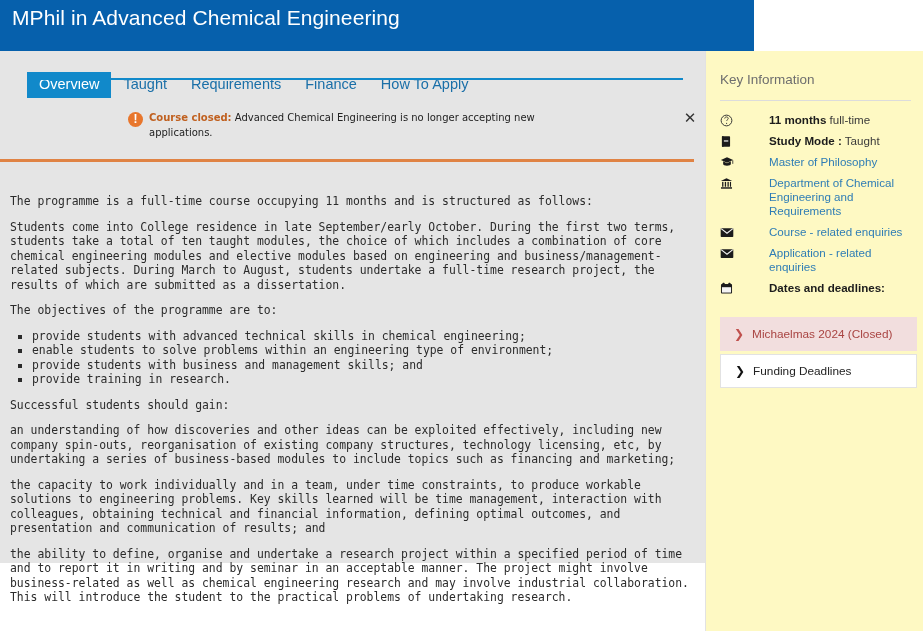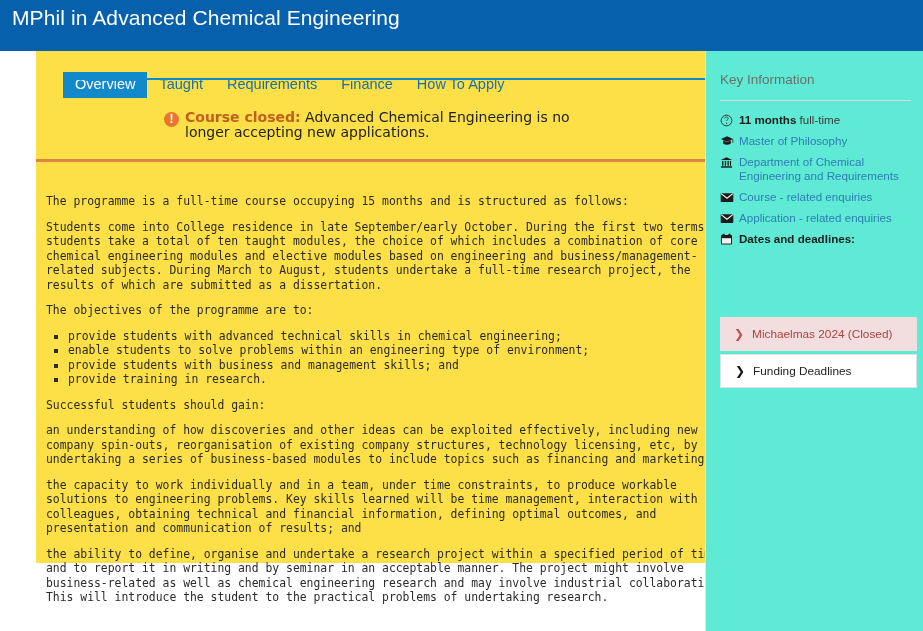--- a/index.html
+++ b/index.html
@@ -18,21 +18,21 @@
   #page {
     position: relative;
     width: 923px;
     height: 631px;
   }
 
   
   .header {
     position: absolute;
     left: 0; top: 0;
-    width: 923px;
+    width: 754px;
     height: 51px;
     background: #0660ac;
     box-sizing: border-box;
   }
   .header-title {
     position: absolute;
     left: 12px;
     top: 6px;
     font-family: "Liberation Sans", sans-serif;
     font-size: 21px;
@@ -42,23 +42,22 @@
     white-space: nowrap;
   }
 
   
   .main-col {
     position: absolute;
     left: 0;
     top: 51px;
     width: 705px;
     height: 512px;
-    background: #fde047;
+    background: #e5e5e5;
     box-sizing: border-box;
-    margin-left: 36px;
   }
 
   
   .tabbar {
     position: absolute;
     left: 0;
     top: 20px;
     width: 705px;
     height: 29px;
   }
@@ -116,21 +115,21 @@
     font-weight: bold;
     line-height: 15px;
     text-align: center;
   }
   .alert-text {
     position: absolute;
     left: 122px;
     top: 3px;
     width: 420px;
     font-family: "DejaVu Sans", sans-serif;
-    font-size: 14px;
+    font-size: 10px;
     line-height: 15px;
     color: #222222;
   }
   .alert-strong {
     color: #c0601f;
     font-weight: bold;
   }
   .alert-close {
     position: absolute;
     left: 655px;
@@ -187,21 +186,21 @@
     margin: 0 0 10px 0;
   }
 
   
   .sidebar {
     position: absolute;
     left: 705px;
     top: 51px;
     width: 218px;
     height: 580px;
-    background: #5eead4;
+    background: #fef9c3;
     border-left: 1px solid #e2e2e2;
     box-sizing: border-box;
   }
   .sidebar-title {
     position: absolute;
     left: 14px;
     top: 21px;
     font-family: "Liberation Sans", sans-serif;
     font-size: 13.5px;
     color: #6e6e6e;
@@ -234,20 +233,21 @@
     width: 16px;
     height: 14px;
     margin-right: 3px;
     display: flex;
     align-items: center;
     justify-content: flex-start;
     color: #1c1c1c;
   }
   .keyrow .ktext {
     flex: 1 1 auto;
+    margin-left: 30px;
   }
   .kbold { font-weight: bold; color: #1c1c1c; }
   .knorm { font-weight: normal; color: #3a3a3a; }
   .klink { color: #2f7db5; font-weight: normal; cursor: pointer; }
 
   .accordion {
     position: absolute;
     left: 14px;
     top: 266px;
     width: 197px;
@@ -306,21 +306,21 @@
     <div class="tab-underline"></div>
 
     <div class="alert">
       <div class="alert-icon">!</div>
       <div class="alert-text"><span class="alert-strong">Course closed:</span> <span>Advanced Chemical Engineering is no longer accepting new applications.</span></div>
       <button class="alert-close">✕</button>
     </div>
     <div class="orange-rule"></div>
 
     <div class="content">
-      <p>The programme is a full-time course occupying 15 months and is structured as follows:</p>
+      <p>The programme is a full-time course occupying 11 months and is structured as follows:</p>
       <p>Students come into College residence in late September/early October. During the first two terms, students take a total of ten taught modules, the choice of which includes a combination of core chemical engineering modules and elective modules based on engineering and business/management-related subjects. During March to August, students undertake a full-time research project, the results of which are submitted as a dissertation.</p>
       <p>The objectives of the programme are to:</p>
       <ul>
         <li>provide students with advanced technical skills in chemical engineering;</li>
         <li>enable students to solve problems within an engineering type of environment;</li>
         <li>provide students with business and management skills; and</li>
         <li>provide training in research.</li>
       </ul>
       <p>Successful students should gain:</p>
       <p>an understanding of how discoveries and other ideas can be exploited effectively, including new company spin-outs, reorganisation of existing company structures, technology licensing, etc, by undertaking a series of business-based modules to include topics such as financing and marketing;</p>
@@ -340,20 +340,30 @@
         <span class="ki">
           <svg width="13" height="13" viewBox="0 0 16 16">
               <circle cx="8" cy="8" r="6.6" fill="none" stroke="#333" stroke-width="1.2"></circle>
               <path d="M5.8 5.6c0-1.2 1-2 2.2-2s2.1.8 2.1 1.9c0 1.5-1.9 1.6-1.9 3" fill="none" stroke="#333" stroke-width="1.1"></path>
               <circle cx="8.1" cy="11.5" r="0.75" fill="#333"></circle>
             </svg>
         </span>
         <span class="ktext"><b class="kbold">11 months</b><span class="knorm"> full-time</span></span>
       </div>
 
+      <div class="keyrow">
+        <span class="ki">
+          <svg width="12" height="13" viewBox="0 0 14 16">
+              <rect x="2" y="1.5" width="10" height="13" rx="1" fill="#1c1c1c"></rect>
+              <rect x="4.2" y="6.6" width="5.6" height="1.5" fill="#f4f4f4"></rect>
+              <rect x="2" y="1.5" width="2" height="13" fill="#1c1c1c"></rect>
+            </svg>
+        </span>
+        <span class="ktext"><b class="kbold">Study Mode :</b><span class="knorm"> Taught</span></span>
+      </div>
 
       <div class="keyrow">
         <span class="ki">
           <svg width="14" height="12" viewBox="0 0 16 13">
               <path d="M8 1.2 15 4.3 8 7.4 1 4.3z" fill="#1c1c1c"></path>
               <path d="M3.6 5.7v3.1c0 1.2 2 2 4.4 2s4.4-.8 4.4-2V5.7L8 7.9z" fill="#1c1c1c"></path>
               <path d="M14.6 4.6v4" stroke="#1c1c1c" stroke-width="0.9" fill="none"></path>
             </svg>
         </span>
         <span class="ktext klink">Master of Philosophy</span>

